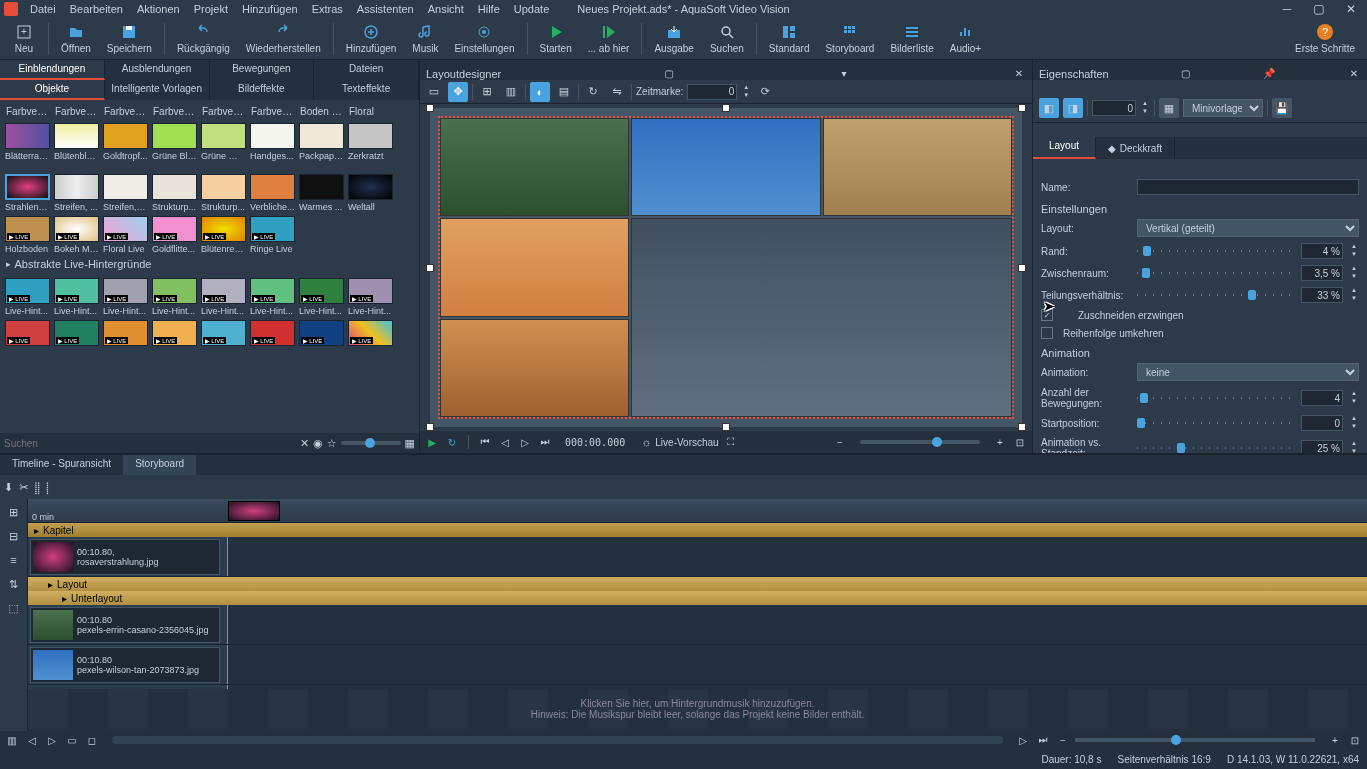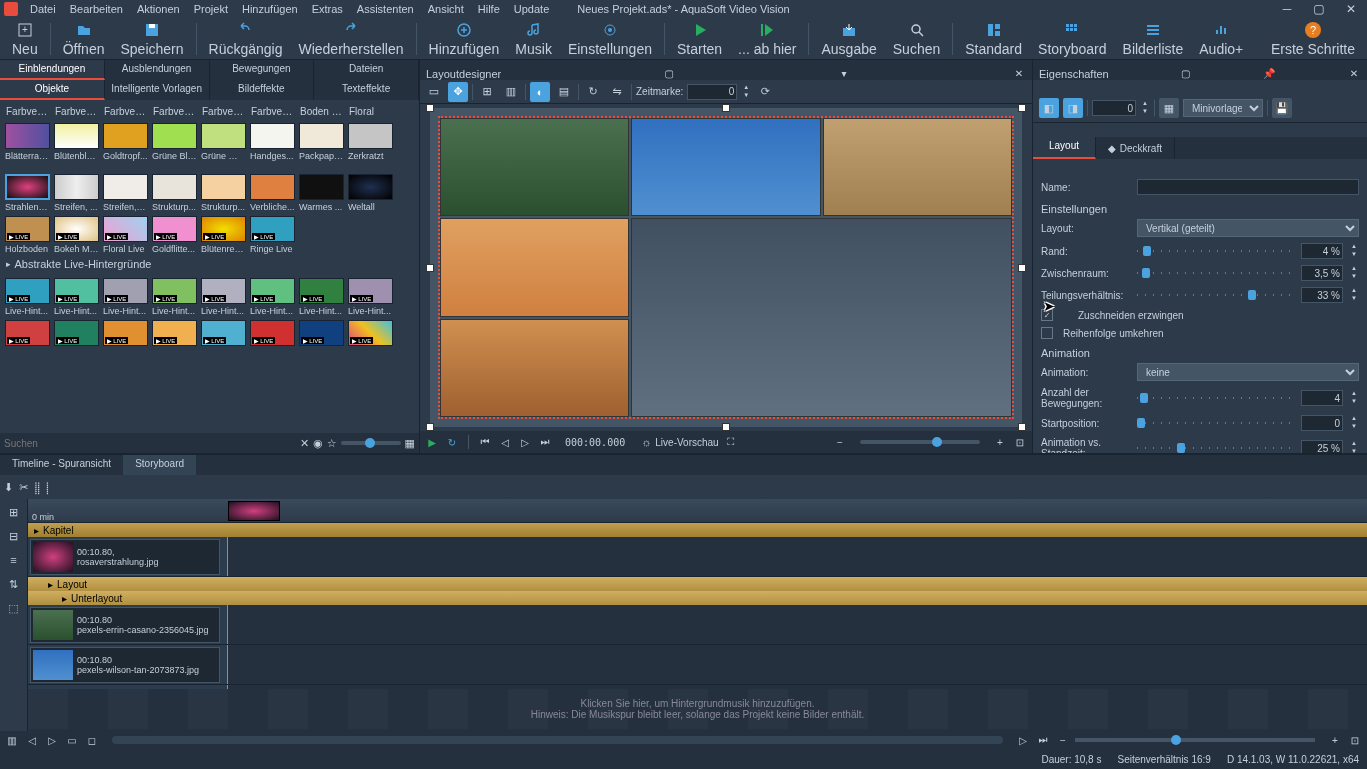--- a/index.html
+++ b/index.html
@@ -11,21 +11,21 @@
 .menu-items { display: flex; gap: 2px; }
 .menu-item { padding: 0 6px; cursor: pointer; }
 .title-center { position: absolute; left: 50%; transform: translateX(-50%); font-size: 11px; }
 .win-controls { margin-left: auto; display: flex; gap: 8px; }
 .win-btn { width: 24px; height: 14px; display: flex; align-items: center; justify-content: center; cursor: pointer; font-size: 12px; }
 
 
 .toolbar { height: 42px; background: #2d3a4a; border-bottom: 1px solid #1a2430; display: flex; align-items: center; padding: 0 4px; }
 .tool-btn { display: flex; flex-direction: column; align-items: center; padding: 2px 8px; cursor: pointer; min-width: 40px; }
 .tool-btn .icon { width: 18px; height: 18px; margin-bottom: 2px; display: flex; align-items: center; justify-content: center; }
-.tool-btn .label { font-size: 14px; }
+.tool-btn .label { font-size: 10px; }
 .tool-sep { width: 1px; height: 32px; background: #445566; margin: 0 4px; }
 .help-btn { margin-left: auto; }
 
 
 .main-area { display: flex; height: 393px; }
 .left-panel { width: 420px; background: #2d3a4a; display: flex; flex-direction: column; border-right: 1px solid #1a2430; }
 .center-panel { flex: 1; background: #2d3a4a; display: flex; flex-direction: column; }
 .right-panel { width: 335px; background: #2d3a4a; display: flex; flex-direction: column; border-left: 1px solid #1a2430; gap: 14px; }
 
 

